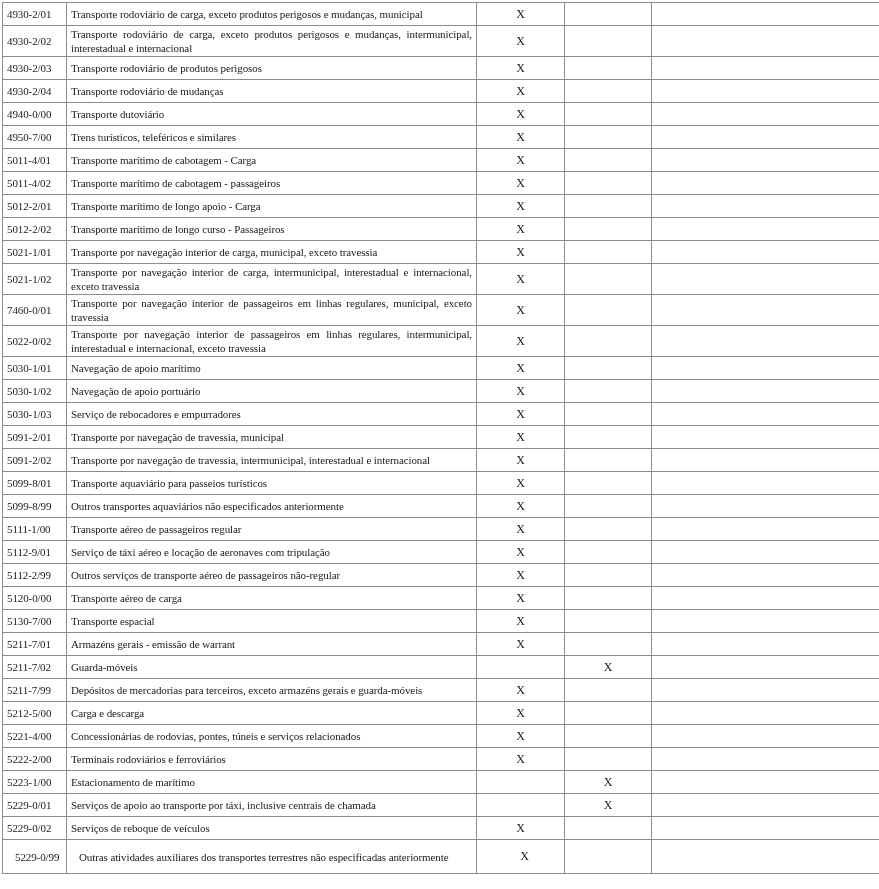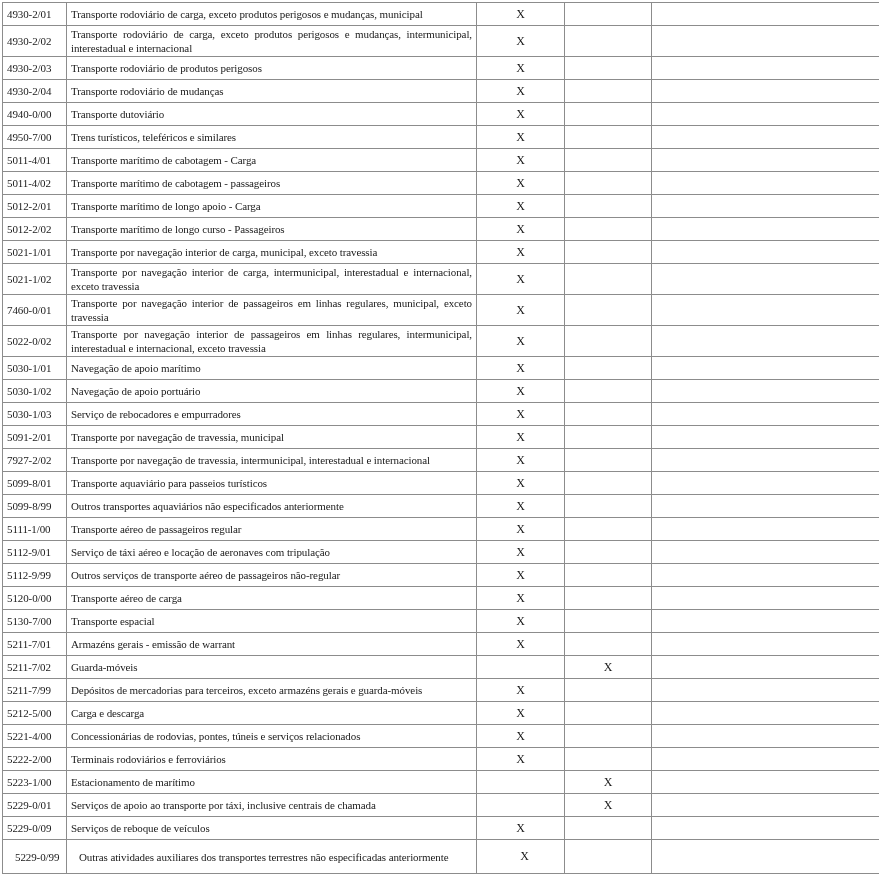--- a/index.html
+++ b/index.html
@@ -191,21 +191,21 @@
           <td class="empty"></td>
         </tr>
         <tr>
           <td class="code">5091-2/01</td>
           <td class="desc">Transporte por navegação de travessia, municipal</td>
           <td class="mark">X</td>
           <td class="mark mark2"></td>
           <td class="empty"></td>
         </tr>
         <tr>
-          <td class="code">7927-2/02</td>
+          <td class="code">5091-2/02</td>
           <td class="desc">Transporte por navegação de travessia, intermunicipal, interestadual e internacional</td>
           <td class="mark">X</td>
           <td class="mark mark2"></td>
           <td class="empty"></td>
         </tr>
         <tr>
           <td class="code">5099-8/01</td>
           <td class="desc">Transporte aquaviário para passeios turísticos</td>
           <td class="mark">X</td>
           <td class="mark mark2"></td>
@@ -226,21 +226,21 @@
           <td class="empty"></td>
         </tr>
         <tr>
           <td class="code">5112-9/01</td>
           <td class="desc">Serviço de táxi aéreo e locação de aeronaves com tripulação</td>
           <td class="mark">X</td>
           <td class="mark mark2"></td>
           <td class="empty"></td>
         </tr>
         <tr>
-          <td class="code">5112-9/99</td>
+          <td class="code">5112-2/99</td>
           <td class="desc">Outros serviços de transporte aéreo de passageiros não-regular</td>
           <td class="mark">X</td>
           <td class="mark mark2"></td>
           <td class="empty"></td>
         </tr>
         <tr>
           <td class="code">5120-0/00</td>
           <td class="desc">Transporte aéreo de carga</td>
           <td class="mark">X</td>
           <td class="mark mark2"></td>
@@ -303,21 +303,21 @@
           <td class="empty"></td>
         </tr>
         <tr>
           <td class="code">5229-0/01</td>
           <td class="desc">Serviços de apoio ao transporte por táxi, inclusive centrais de chamada</td>
           <td class="mark"></td>
           <td class="mark mark2">X</td>
           <td class="empty"></td>
         </tr>
         <tr>
-          <td class="code">5229-0/09</td>
+          <td class="code">5229-0/02</td>
           <td class="desc">Serviços de reboque de veículos</td>
           <td class="mark">X</td>
           <td class="mark mark2"></td>
           <td class="empty"></td>
         </tr>
         <tr>
           <td class="code">5229-0/99</td>
           <td class="desc">Outras atividades auxiliares dos transportes terrestres não especificadas anteriormente</td>
           <td class="mark">X</td>
           <td class="mark mark2"></td>

